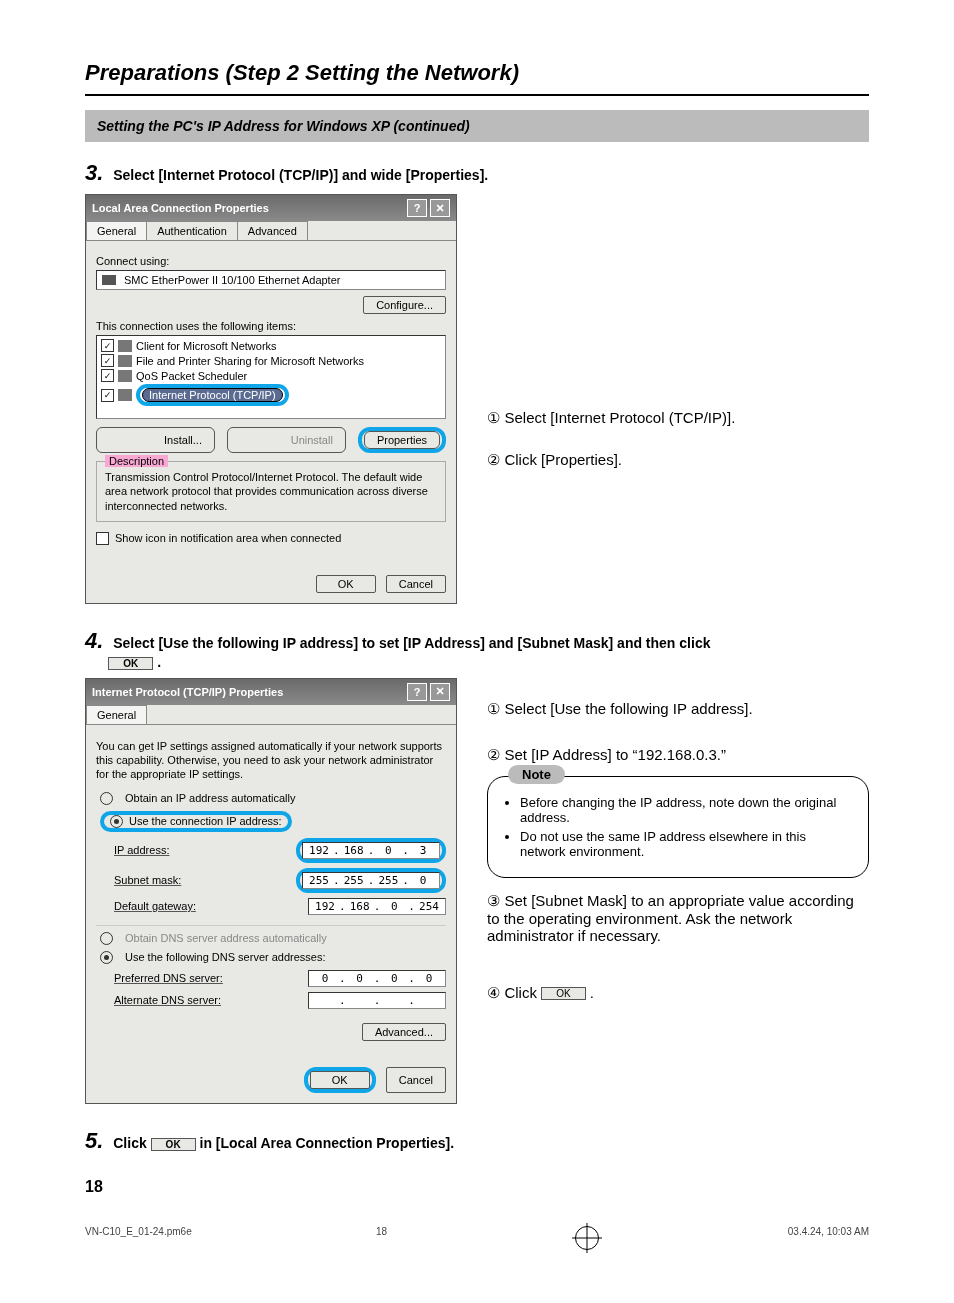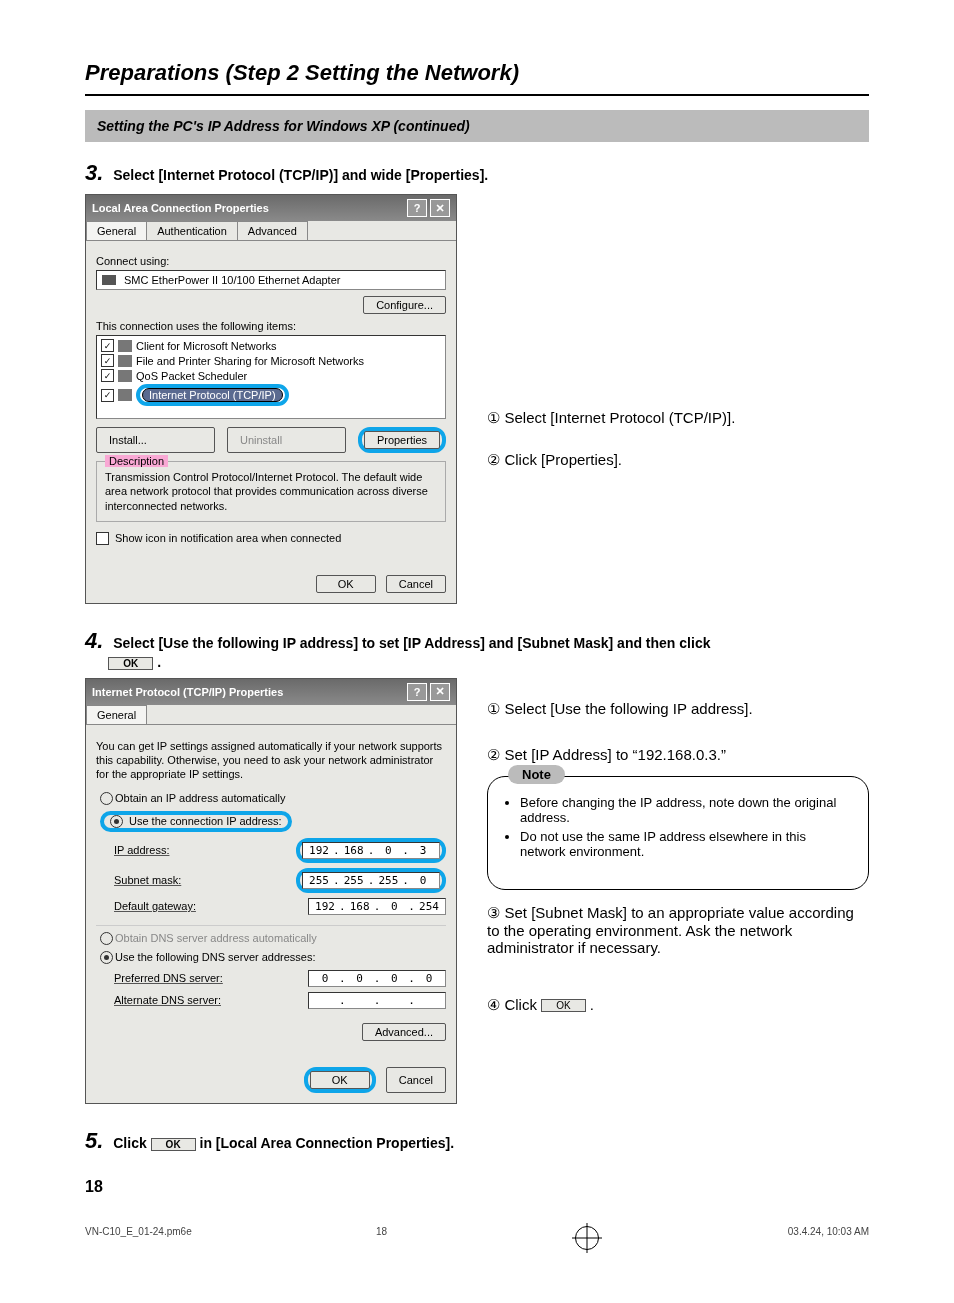--- a/index.html
+++ b/index.html
@@ -83,48 +83,48 @@
 .xp-listbox {
   border:1px inset #888; background:#fff; padding:2px 4px; height:78px; overflow:hidden;
 }
 .xp-listitem { display:flex; align-items:center; gap:4px; white-space:nowrap; font-size:11px; padding:1px 0;}
 .xp-check { width:11px;height:11px;border:1px solid #333;background:#fff;display:inline-flex;align-items:center;justify-content:center;font-size:9px;}
 .xp-listicon { width:14px;height:12px;background:#777;display:inline-block;}
 .xp-selected {
   display:inline-block;border:1px solid #000;border-radius:10px;padding:0 6px;background:#5a6a90;color:#fff;
 }
 .xp-btnrow { display:flex; gap:12px; justify-content:center; margin:8px 0; }
-.xp-btnrow .xp-button { flex:1; text-align:left;}
+.xp-btnrow .xp-button { flex:1; text-align:right;border-radius:6px;}
 .xp-group {
   border:1px solid #aaa; padding:8px; margin:6px 0; position:relative; font-size:11px;
 }
 .xp-group-title {
   position:absolute; top:-7px; left:8px; background:#f9a8d4; padding:0 4px; font-size:11px;
 }
 .xp-desc { font-size:11px; line-height:1.3; }
 .xp-checkline { display:flex; align-items:center; gap:6px; font-size:11px; margin:10px 0;}
 .xp-bottom { display:flex; justify-content:flex-end; gap:10px; padding:10px;}
 .xp-radio { width:11px;height:11px;border:1px solid #333;border-radius:50%;display:inline-flex;align-items:center;justify-content:center;}
 .xp-radio.on::after { content:""; width:5px;height:5px;background:#333;border-radius:50%; }
 .xp-ipfield {
   border:1px inset #888;background:#fff; display:inline-flex; width:130px; padding:1px 3px;
   font-family: monospace; font-size:11px; gap:0;
 }
 .xp-ipfield span { flex:1; text-align:center; }
 .xp-ipfield span.dot { flex:0; padding:0 1px;}
 .ip-row { display:flex; align-items:center; justify-content:space-between; margin:5px 0 5px 18px; font-size:11px;}
 .ip-row .lbl { text-decoration:underline; text-decoration-color:#555;}
-.radio-row { display:flex; align-items:center; gap:2px; margin:6px 0 6px 4px; font-size:11px;}
+.radio-row { display:flex; align-items:center; gap:12px; margin:6px 0 6px 4px; font-size:11px;}
 .greyed { color:#888;}
 
 .annot-col { flex:1; font-size:15px; }
 .annot { margin: 0 0 12px 0; }
 .annot .circ-num { font-family: serif; margin-right:4px;}
 .note-box {
-  border:1px solid #000; border-radius:18px; padding:14px 16px 26px 16px; position:relative;
+  border:1px solid #000; border-radius:18px; padding:14px 16px 14px 16px; position:relative;
   margin: 8px 0 14px 0; font-size:13px;
 }
 .note-label {
   position:absolute; top:-12px; left:20px; background:#bbb; border-radius:10px; padding:2px 14px;
   font-weight:bold; font-size:13px;
 }
 .note-box ul { margin:4px 0 0 0; padding-left:16px; }
 .note-box li { margin-bottom:4px; }
 .inline-ok-btn {
   border:1px solid #555; padding:0 14px; font-size:10px; background:#e8e8e4; display:inline-block;

